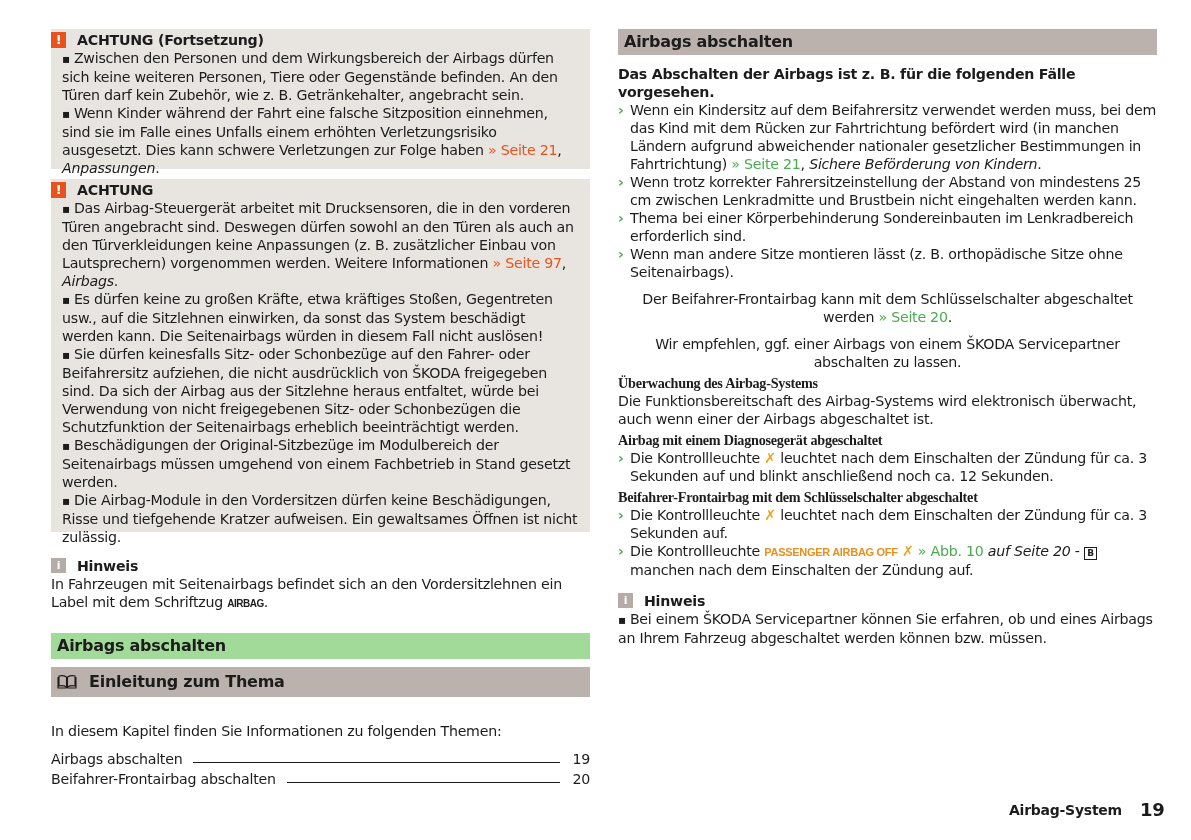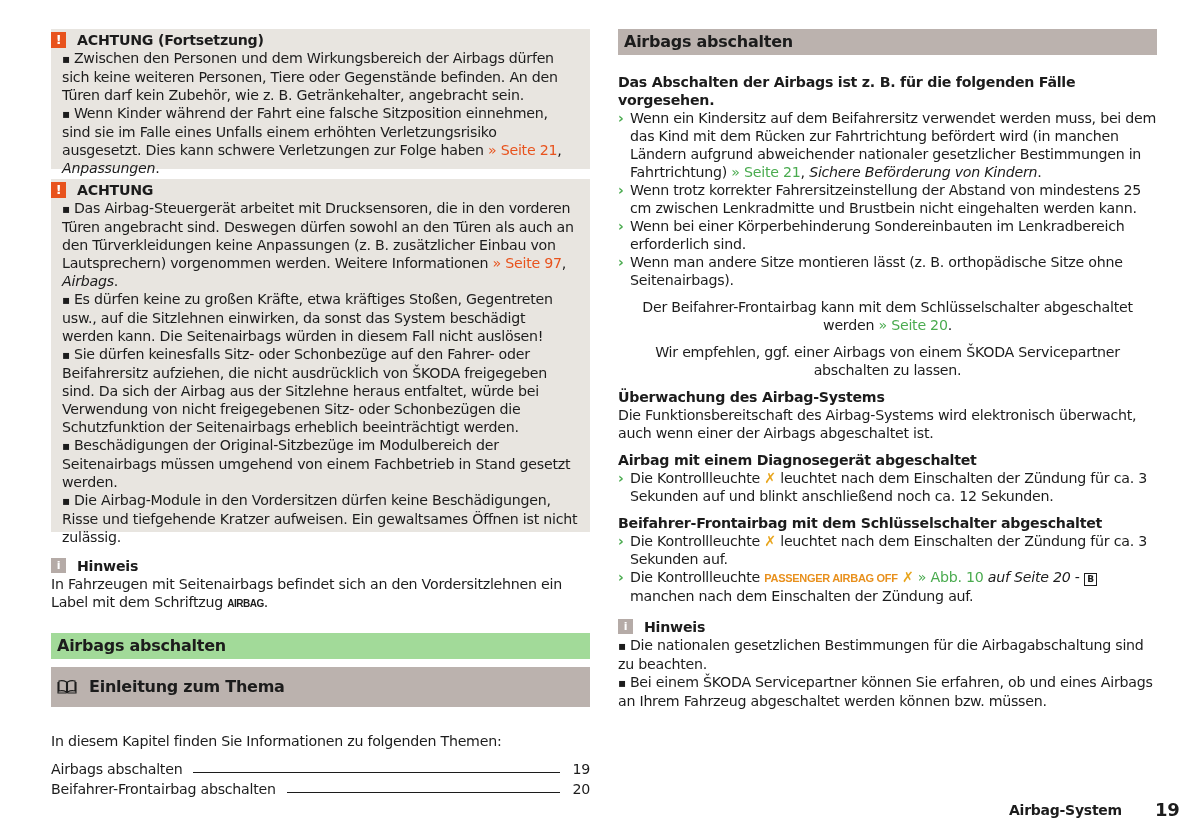--- a/index.html
+++ b/index.html
@@ -36,51 +36,51 @@
   .airbag-label { font-weight: bold; font-size: 10px; letter-spacing: -0.5px; font-family: "Liberation Sans", sans-serif; }
 
   .note { margin-top: 24px; }
   .note-head { display: flex; align-items: center; font-weight: bold; height: 19px; }
 
   .section-green {
     margin-top: 20px; background: #a2da99; height: 26px; padding-left: 6px;
     font-weight: bold; font-size: 16px; line-height: 26px; color: #1c1c1c;
   }
   .section-gray {
-    margin-top: 8px; background: #bbb2ae; height: 40px; padding-left: 6px;
+    margin-top: 8px; background: #bbb2ae; height: 30px; padding-left: 6px;
     font-weight: bold; font-size: 16px; line-height: 26px; display: flex; align-items: center;
   }
   .book-icon { width: 20px; height: 14px; margin-right: 12px; }
   .intro { margin-top: 25px; }
   .toc { margin-top: 8px; }
   .toc-row { display: flex; align-items: flex-end; height: 20px; }
   .toc-label { white-space: nowrap; }
   .toc-fill { flex: 1; border-bottom: 1px solid #1c1c1c; margin: 0 12px 5px 11px; }
   .toc-page { width: 18px; text-align: right; }
 
   .right-head {
     background: #bbb2ae; height: 26px; padding-left: 6px; font-weight: bold;
     font-size: 16px; line-height: 26px;
   }
   .bold { font-weight: bold; }
-  .rh { margin-top: 18px; }
+  .rh { margin-top: 10px; }
   .list-item { position: relative; padding-left: 12px; }
   .list-item .chev {
     position: absolute; left: 0; top: 0; color: #4aab4f; font-weight: bold; font-size: 14px;
   }
   .para { margin-top: 9px; text-align: center; }
-  .subhead { margin-top: 9px; font-weight: bold; }
+  .subhead { margin-top: 3px; font-weight: bold; font-family: Liberation Serif, serif; }
   .pao { color: #e8901d; font-weight: bold; font-size: 11px; font-family: "Liberation Sans", sans-serif; letter-spacing: -0.3px; }
   .lamp { color: #e8a51d; font-weight: bold; }
   .boxB {
     display: inline-block; border: 1px solid #1c1c1c; font-size: 9px; line-height: 11px;
     width: 13px; height: 13px; text-align: center; font-weight: bold; vertical-align: 0px;
   }
 
-  .footer { position: absolute; top: 801px; left: 1009px; display: flex; align-items: center; gap: 15px; }
+  .footer { position: absolute; top: 801px; left: 1009px; display: flex; align-items: center; }
   .footer-title { font-weight: bold; font-size: 14px; }
   .footer-page { font-weight: bold; font-size: 18px; margin-left: 18px; }
 </style>
 </head>
 <body>
 
 <div class="col col-left">
 
   <div class="warn-box first">
     <div class="warn-head">
@@ -144,21 +144,21 @@
   <div class="list-item">
     <span class="chev">›</span>
     <span>Wenn ein Kindersitz auf dem Beifahrersitz verwendet werden muss, bei dem das Kind mit dem Rücken zur Fahrtrichtung befördert wird (in manchen Ländern aufgrund abweichender nationaler gesetzlicher Bestimmungen in Fahrtrichtung)</span> <a class="link-green">» Seite 21</a>, <span class="ital">Sichere Beförderung von Kindern</span>.
   </div>
   <div class="list-item">
     <span class="chev">›</span>
     <span>Wenn trotz korrekter Fahrersitzeinstellung der Abstand von mindestens 25 cm zwischen Lenkradmitte und Brustbein nicht eingehalten werden kann.</span>
   </div>
   <div class="list-item">
     <span class="chev">›</span>
-    <span>Wenn bei einer Körperbehinderung Sondereinbauten im Lenkradbereich erforderlich sind.</span>
+    <span>Thema bei einer Körperbehinderung Sondereinbauten im Lenkradbereich erforderlich sind.</span>
   </div>
   <div class="list-item">
     <span class="chev">›</span>
     <span>Wenn man andere Sitze montieren lässt (z. B. orthopädische Sitze ohne Seitenairbags).</span>
   </div>
 
   <div class="para"><span>Der Beifahrer-Frontairbag kann mit dem Schlüsselschalter abgeschaltet werden</span> <a class="link-green">» Seite 20</a>.</div>
 
   <div class="para">Wir empfehlen, ggf. einer Airbags von einem ŠKODA Servicepartner abschalten zu lassen.</div>
 
@@ -179,21 +179,20 @@
   <div class="list-item">
     <span class="chev">›</span>
     <span>Die Kontrollleuchte</span> <span class="pao">PASSENGER AIRBAG OFF</span> <span class="lamp">✗</span> <a class="link-green">» Abb. 10</a> <span class="ital">auf Seite 20</span> <span>-</span> <span class="boxB">B</span> <span>manchen nach dem Einschalten der Zündung auf.</span>
   </div>
 
   <div class="note" style="margin-top:12px;">
     <div class="note-head">
       <span class="info-icon">i</span>
       <span>Hinweis</span>
     </div>
-    <span class="p bullet">Die nationalen gesetzlichen Bestimmungen für die Airbagabschaltung sind zu beachten.</span>
     <span class="p bullet">Bei einem ŠKODA Servicepartner können Sie erfahren, ob und eines Airbags an Ihrem Fahrzeug abgeschaltet werden können bzw. müssen.</span>
   </div>
 </div>
 
 <div class="footer">
   <span class="footer-title">Airbag-System</span>
   <span class="footer-page">19</span>
 </div>
 
 </body></html>

